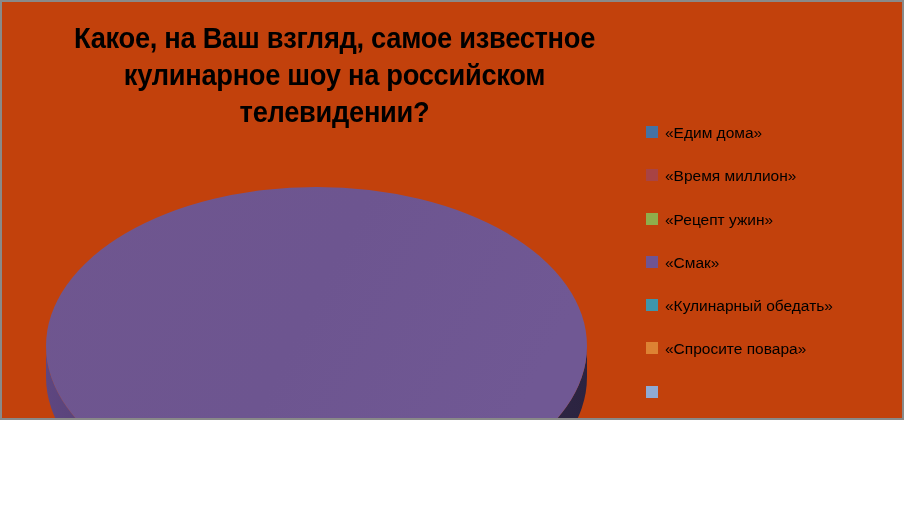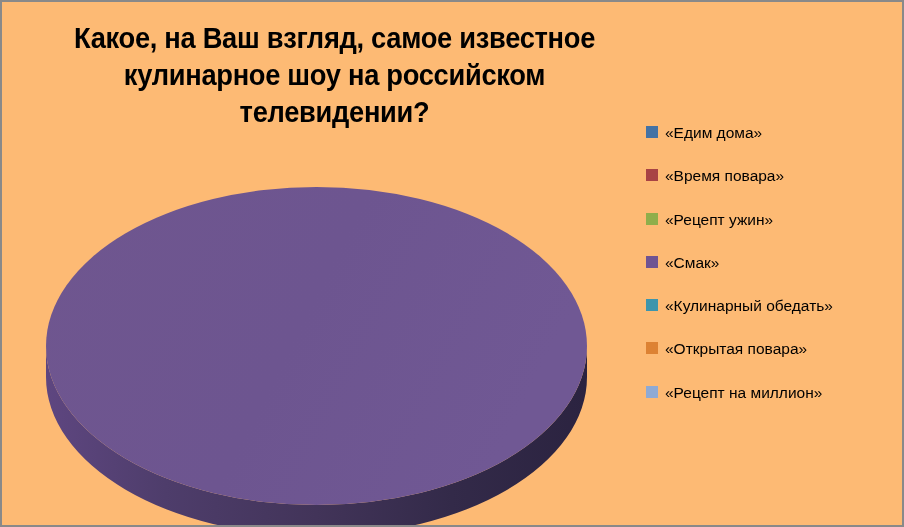--- a/index.html
+++ b/index.html
@@ -6,24 +6,24 @@
     margin: 0;
     padding: 0;
     background: #ffffff;
   }
   body {
     font-family: "Liberation Sans", sans-serif;
   }
   #chart-frame {
     position: relative;
     width: 904px;
-    height: 527px;
+    height: 420px;
     box-sizing: border-box;
     border: 2px solid #898989;
-    background: #fdba74;
+    background: #c2410c;
     overflow: hidden;
   }
   #chart-title {
     position: absolute;
     left: 40px;
     top: 18px;
     width: 585px;
     text-align: center;
     font-size: 29px;
     font-weight: bold;
@@ -109,44 +109,43 @@
 
   <div id="legend">
 
     <div class="legend-item">
       <span class="legend-swatch" style="background:#4472A4"></span>
       <span class="legend-label">«Едим дома»</span>
     </div>
 
     <div class="legend-item">
       <span class="legend-swatch" style="background:#A84344"></span>
-      <span class="legend-label">«Время повара»</span>
+      <span class="legend-label">«Время миллион»</span>
     </div>
 
     <div class="legend-item">
       <span class="legend-swatch" style="background:#8FAE4B"></span>
       <span class="legend-label">«Рецепт ужин»</span>
     </div>
 
     <div class="legend-item">
       <span class="legend-swatch" style="background:#6F5492"></span>
       <span class="legend-label">«Смак»</span>
     </div>
 
     <div class="legend-item">
       <span class="legend-swatch" style="background:#3E95AC"></span>
       <span class="legend-label">«Кулинарный обедать»</span>
     </div>
 
     <div class="legend-item">
       <span class="legend-swatch" style="background:#DD8233"></span>
-      <span class="legend-label">«Открытая повара»</span>
+      <span class="legend-label">«Спросите повара»</span>
     </div>
 
     <div class="legend-item">
       <span class="legend-swatch" style="background:#8FAAD4"></span>
-      <span class="legend-label">«Рецепт на миллион»</span>
     </div>
 
 
   </div>
 
 </div>
 
 </body></html>

